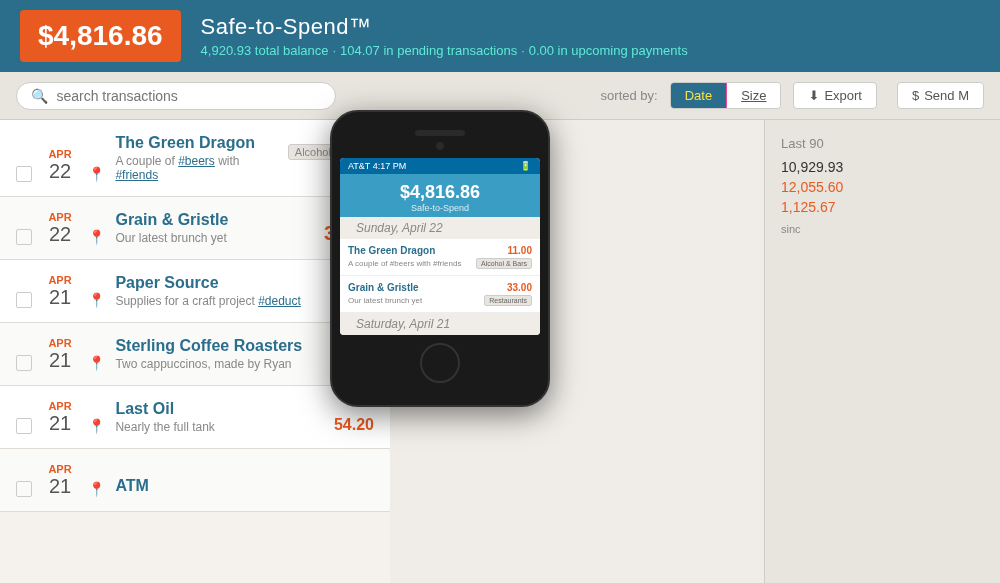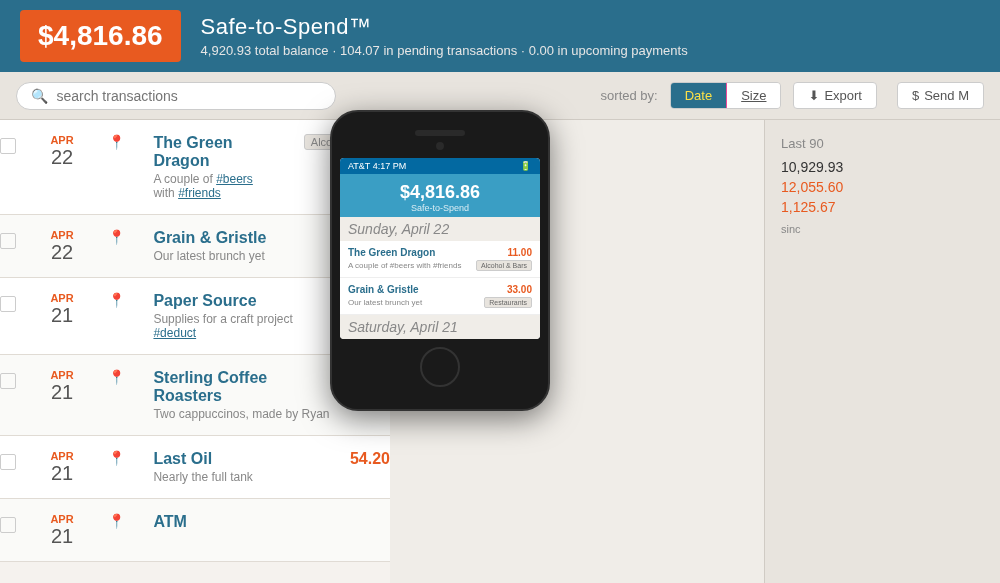--- a/index.html
+++ b/index.html
@@ -26,21 +26,21 @@
     .header-text {
       color: white;
     }
     .header-text h2 {
       font-size: 22px;
       font-weight: 300;
       letter-spacing: 0.5px;
     }
     .header-text p {
       font-size: 13px;
-      color: #e5e5e5;
+      color: #5eead4;
       margin-top: 3px;
     }
 
     
     .toolbar {
       background: #e8e4de;
       border-bottom: 1px solid #d0cbc4;
       display: flex;
       align-items: center;
       height: 48px;
@@ -122,24 +122,24 @@
       margin-left: 8px;
     }
 
     
     .transactions {
       background: #f5f2ee;
       width: 390px;
     }
     .transaction-item {
       display: flex;
-      align-items: flex-start;
-      padding: 14px 0;
+      align-items: flex-end;
+      padding: 14px 16px;
       border-bottom: 1px solid #e0dbd4;
-      gap: 28px;
+      gap: 10px;
       background: white;
     }
     .transaction-item:nth-child(even) {
       background: #fafaf8;
     }
     .checkbox {
       width: 16px;
       height: 16px;
       border: 1px solid #ccc;
       border-radius: 2px;
@@ -264,22 +264,22 @@
       font-size: 18px;
       font-weight: bold;
     }
     .phone-safe-label {
       color: rgba(255,255,255,0.8);
       font-size: 9px;
     }
     .phone-date-header {
       background: #f0ede8;
       color: #888;
-      font-size: 14px;
-      padding: 4px 8px;
+      font-size: 12px;
+      padding: 4px 16px;
       font-style: italic;
     }
     .phone-trans {
       padding: 6px 8px;
       border-bottom: 1px solid #eee;
     }
     .phone-trans-row1 {
       display: flex;
       justify-content: space-between;
       align-items: center;

